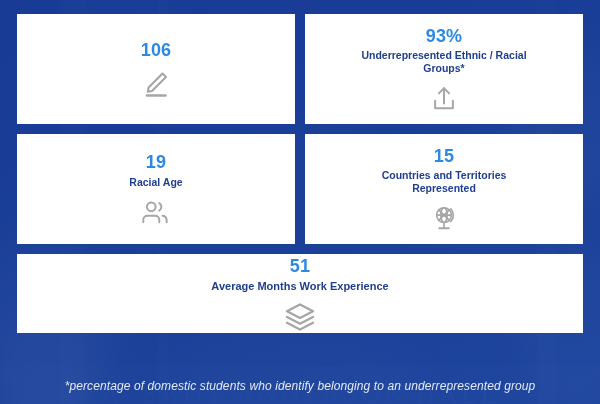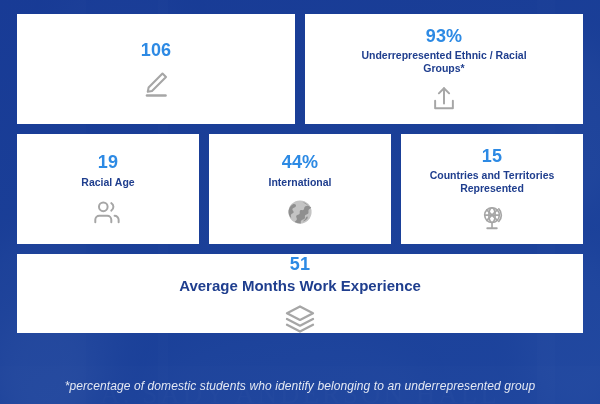--- a/index.html
+++ b/index.html
@@ -99,21 +99,21 @@
   }
 
   .stat-label {
     color: #1f3e8e;
     font-size: 10.5px;
     font-weight: bold;
     line-height: 1.25;
     margin-top: 3px;
     max-width: 170px;
   }
-  .stat-card.wide .stat-label { max-width: none; font-size: 15px; }
+  .stat-card.wide .stat-label { max-width: none; font-size: 11px; }
 
   .stat-icon {
     margin-top: 7px;
     width: 32px;
     height: 32px;
     display: flex;
     align-items: center;
     justify-content: center;
     color: #a6a6a6;
   }
@@ -187,34 +187,20 @@
       <div class="stat-icon">
         <svg width="32" height="30" viewBox="0 0 34 30" fill="none" stroke="#a6a6a6" stroke-width="2.1" stroke-linecap="round" stroke-linejoin="round">
           <circle cx="12" cy="9.5" r="4.6"></circle>
           <path d="M3.5 26 v-2.8 a4.3 4.3 0 0 1 4.3-4.3 h8.4 a4.3 4.3 0 0 1 4.3 4.3 V26"></path>
           <path d="M20.5 5.6 a4.6 4.6 0 0 1 0 7.9"></path>
           <path d="M24 19 a4.3 4.3 0 0 1 4.3 4.3 V26"></path>
         </svg>
       </div>
     </div>
 
-    <div class="stat-card">
-      <div class="stat-value">44%</div>
-      <div class="stat-label">International</div>
-      <div class="stat-icon">
-        <svg width="30" height="30" viewBox="0 0 30 30">
-          <circle cx="15" cy="15" r="11.6" fill="#c4c4c4"></circle>
-          <g fill="#8f8f8f">
-            <path d="M8 7.2 c2.4-.6 3.6.9 2.8 2.3 -.8 1.4-3 1-3.4 2.4 -.4 1.4 1.6 1.9 1.3 3.4 -.3 1.5-2.4 1.2-2.8 2.7 -.3 1.1.6 2 .2 3.1 -1.9-1.9-2.8-4.6-2.5-7.3 .3-2.7 1.9-5.1 4.4-6.6z"></path>
-            <path d="M17.5 5.1 c2.3.4 4.3 1.6 5.7 3.4 -1.1.6-2.5.3-3.4 1.2 -.9.9-.3 2.3-1.3 3.1 -1 .8-2.5-.2-3.4.7 -.9.9.1 2.4-.6 3.4 -.8 1.1-2.6.6-3.2 1.8 -.6 1.2.8 2.3.6 3.6 -.2 1.3-1.7 1.6-2.1 2.8 1.9 1.2 4.2 1.7 6.5 1.3 -1-.9-.6-2.4.3-3.2 .9-.8 2.4-.6 3.1-1.6 .7-1-.2-2.4.5-3.4 .7-1 2.3-.8 3-1.8 .7-1-.1-2.4.4-3.5 .5-1.1 2-1.2 2.6-2.3"></path>
-            <path d="M22.8 20.9 c-1.2 1.6-2.9 2.9-4.8 3.5 .4-1.1 1.6-1.6 2.3-2.5 .7-.9.8-2.3 2-2.6z"></path>
-          </g>
-        </svg>
-      </div>
-    </div>
 
     <div class="stat-card">
       <div class="stat-value">15</div>
       <div class="stat-label">Countries and Territories Represented</div>
       <div class="stat-icon">
         <svg width="29" height="30" viewBox="0 0 30 30" fill="none" stroke="#a6a6a6" stroke-width="1.7" stroke-linecap="round" stroke-linejoin="round">
           <circle cx="14.5" cy="12" r="7.6"></circle>
           <ellipse cx="14.5" cy="12" rx="3.3" ry="7.6"></ellipse>
           <line x1="6.9" y1="12" x2="22.1" y2="12"></line>
           <line x1="9.1" y1="6.6" x2="19.9" y2="17.4"></line>

